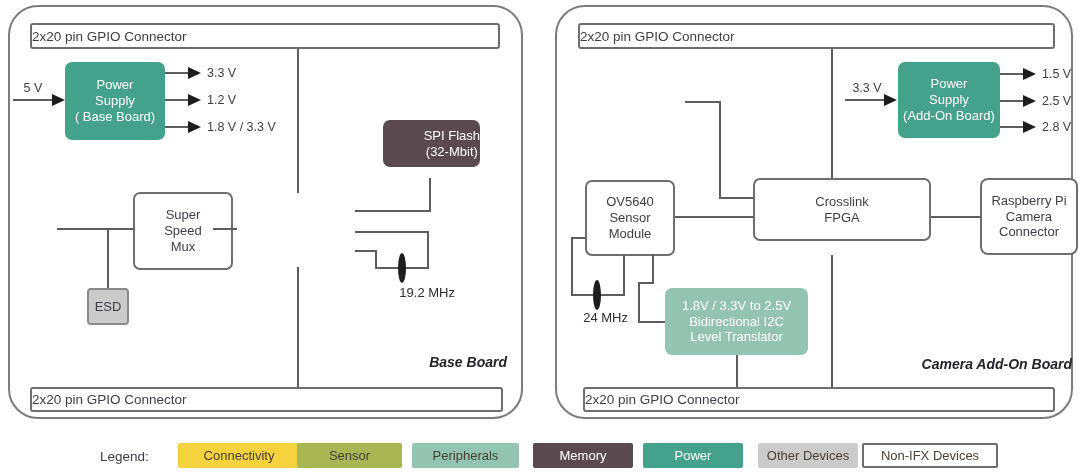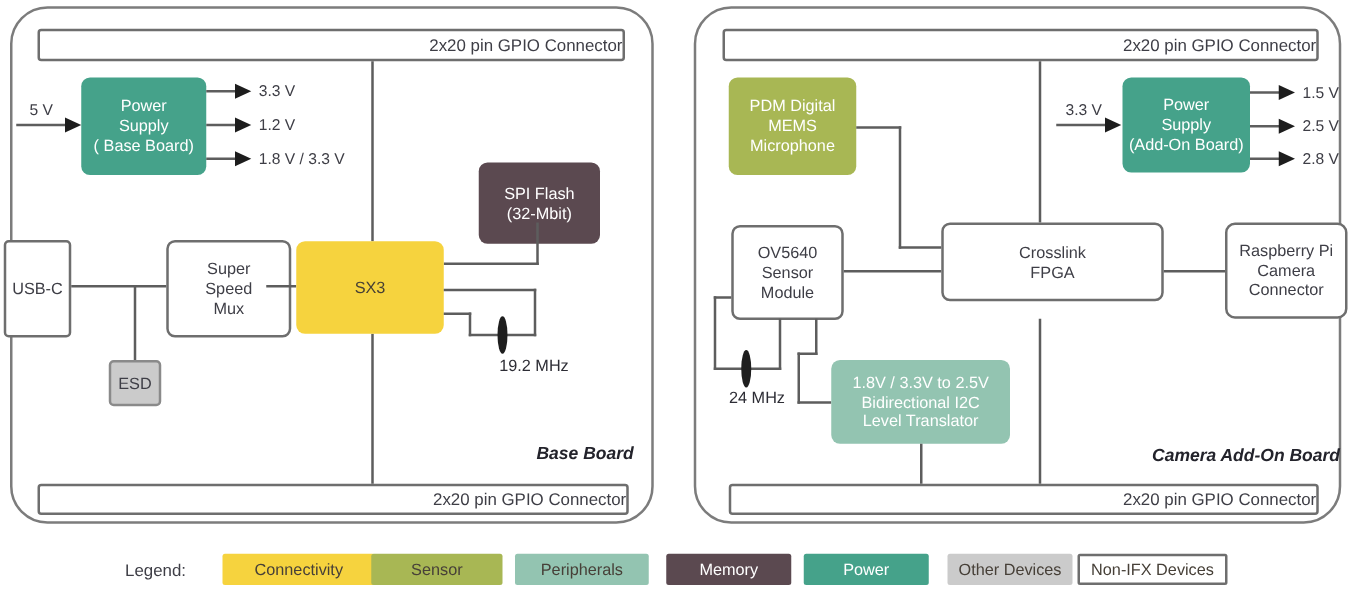--- a/index.html
+++ b/index.html
@@ -1,21 +1,21 @@
 <!DOCTYPE html>
 <html><head>
 <meta charset="utf-8">
 <style>
   * { margin:0; padding:0; box-sizing:border-box; }
   html,body { background:#ffffff; font-family:"Liberation Sans", sans-serif; }
   .canvas { position:relative; width:1080px; height:476px; background:#ffffff; overflow:hidden; }
   .abs { position:absolute; }
   .board { border:2px solid #7c7c7c; border-radius:30px; background:transparent; }
   .bar { background:#ffffff; border:2px solid #6e6e6e; border-radius:3px;
-         display:flex; align-items:center; justify-content:flex-end;
+         display:flex; align-items:center; justify-content:flex-start;
          font-size:13.5px; color:#3e3e46; }
   .box { border-radius:7px; display:flex; align-items:center; justify-content:center;
          text-align:center; font-size:13px; line-height:1.22; }
   .box span { white-space:pre-line; }
   .white-box { background:#ffffff; border:2px solid #6e6e6e; color:#3e3e46; }
   .green  { background:#45A28A; color:#ffffff; }
   .yellow { background:#F6D33E; color:#474035; }
   .olive  { background:#A8B754; color:#ffffff; }
   .teal   { background:#93C4B1; color:#ffffff; }
   .maroon { background:#5B4950; color:#ffffff; }
@@ -65,43 +65,37 @@
   <div class="abs vlabel" style="left:207px; top:66px;">3.3 V</div>
 
   <div class="abs wire" style="left:165px; top:99px; width:24px; height:2px;"></div>
   <div class="abs arrow-r" style="left:188px; top:94px;"></div>
   <div class="abs vlabel" style="left:207px; top:93px;">1.2 V</div>
 
   <div class="abs wire" style="left:165px; top:126px; width:24px; height:2px;"></div>
   <div class="abs arrow-r" style="left:188px; top:121px;"></div>
   <div class="abs vlabel" style="left:207px; top:120px;">1.8 V / 3.3 V</div>
 
-  <div class="abs box maroon" style="left:383px; top:130px; width:97px; height:65px;">
+  <div class="abs box maroon" style="left:383px; top:120px; width:97px; height:47px;justify-content:flex-end;">
     <span>SPI Flash
 (32-Mbit)</span>
   </div>
   <div class="abs wire" style="left:429px; top:178px; width:2px; height:34px;"></div>
   <div class="abs wire" style="left:355px; top:210px; width:76px; height:2px;"></div>
 
-  <div class="abs box white-box" style="left:3px; top:192px; width:54px; height:78px; border-radius:4px;">
-    <span>USB-C</span>
-  </div>
   <div class="abs wire" style="left:57px; top:228px; width:76px; height:2px;"></div>
   <div class="abs wire" style="left:107px; top:228px; width:2px; height:60px;"></div>
 
   <div class="abs box white-box" style="left:133px; top:192px; width:100px; height:78px;">
     <span>Super
 Speed
 Mux</span>
   </div>
   <div class="abs wire" style="left:213px; top:228px; width:24px; height:2px;"></div>
 
-  <div class="abs box yellow" style="left:237px; top:193px; width:118px; height:74px;">
-    <span>SX3</span>
-  </div>
 
   <div class="abs box gray" style="left:87px; top:288px; width:42px; height:37px;">
     <span>ESD</span>
   </div>
 
   <div class="abs wire" style="left:355px; top:231px; width:74px; height:2px;"></div>
   <div class="abs wire" style="left:427px; top:231px; width:2px; height:38px;"></div>
   <div class="abs wire" style="left:355px; top:250px; width:22px; height:2px;"></div>
   <div class="abs wire" style="left:375px; top:250px; width:2px; height:19px;"></div>
   <div class="abs wire" style="left:375px; top:267px; width:54px; height:2px;"></div>
@@ -115,25 +109,20 @@
   <div class="abs bar" style="left:578px; top:23px; width:477px; height:26px;">
     <span>2x20 pin GPIO Connector</span>
   </div>
   <div class="abs bar" style="left:583px; top:387px; width:472px; height:25px;">
     <span>2x20 pin GPIO Connector</span>
   </div>
 
   <div class="abs wire" style="left:831px; top:49px; width:2px; height:129px;"></div>
   <div class="abs wire" style="left:831px; top:255px; width:2px; height:132px;"></div>
 
-  <div class="abs box olive" style="left:583px; top:62px; width:102px; height:78px;">
-    <span>PDM Digital
-MEMS
-Microphone</span>
-  </div>
   <div class="abs wire" style="left:685px; top:101px; width:36px; height:2px;"></div>
   <div class="abs wire" style="left:719px; top:101px; width:2px; height:98px;"></div>
   <div class="abs wire" style="left:719px; top:197px; width:34px; height:2px;"></div>
 
   <div class="abs vlabel" style="left:845px; top:81px; width:44px; text-align:center;">3.3 V</div>
   <div class="abs wire" style="left:845px; top:99px; width:40px; height:2px;"></div>
   <div class="abs arrow-r" style="left:884px; top:94px;"></div>
 
   <div class="abs box green" style="left:898px; top:62px; width:102px; height:76px;">
     <span>Power
@@ -206,17 +195,17 @@
   </div>
   <div class="abs lg-box teal" style="left:412px; top:443px; width:107px; color:#474038;">
     <span>Peripherals</span>
   </div>
   <div class="abs lg-box green lg-power" style="left:643px; top:443px; width:100px;">
     <span>Power</span>
   </div>
   <div class="abs lg-box" style="left:758px; top:443px; width:100px; background:#CBCBCB;">
     <span>Other Devices</span>
   </div>
-  <div class="abs lg-box lg-nonifx" style="left:862px; top:443px; width:120px;align-items:center;">
+  <div class="abs lg-box lg-nonifx" style="left:862px; top:443px; width:136px;align-items:center;">
     <span>Non-IFX Devices</span>
   </div>
 
 </div>
 
 </body></html>

